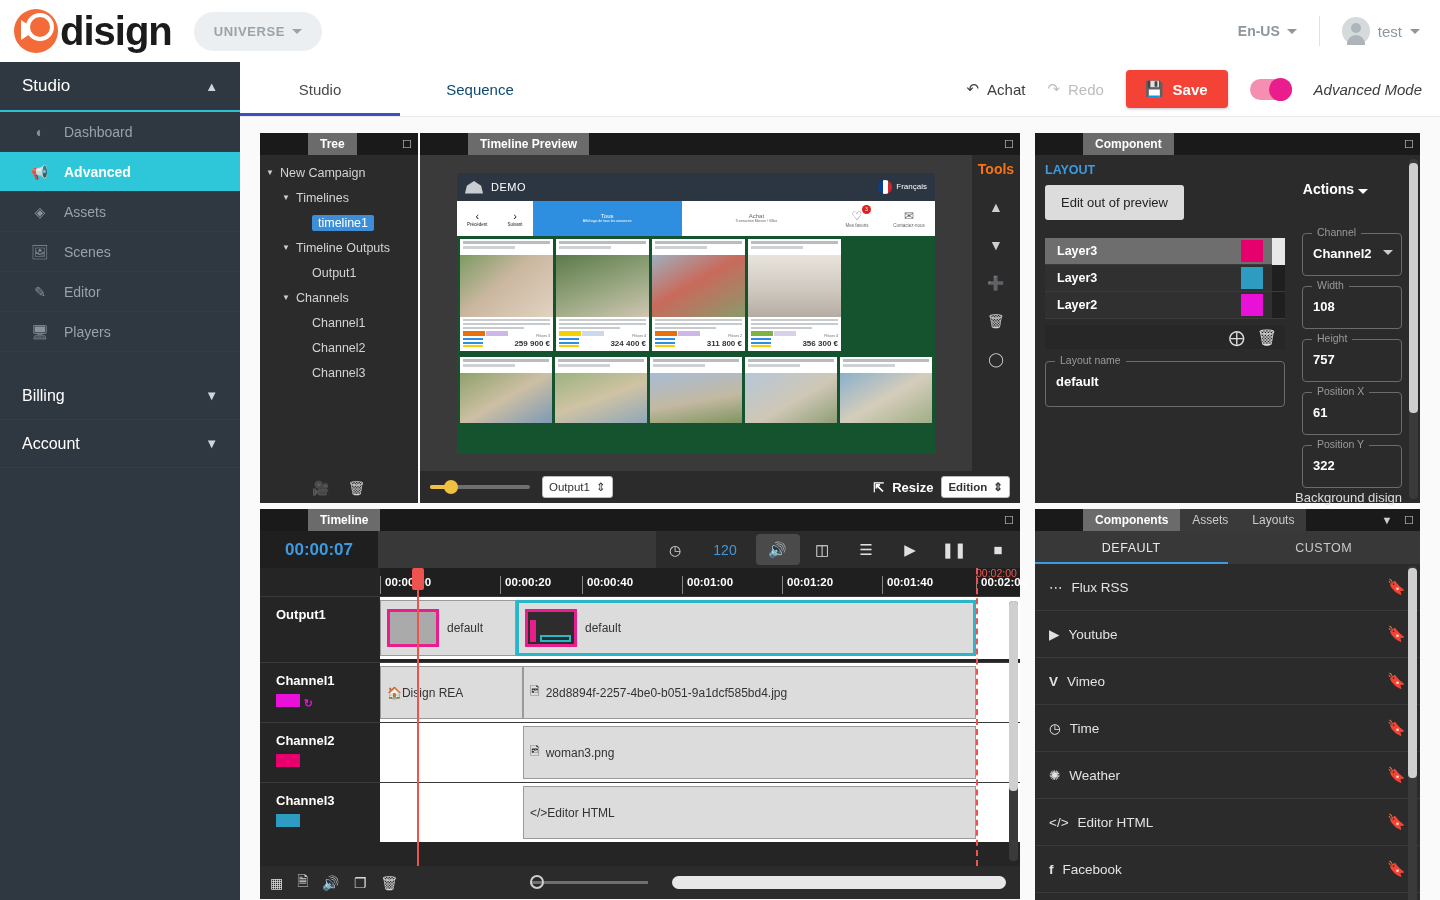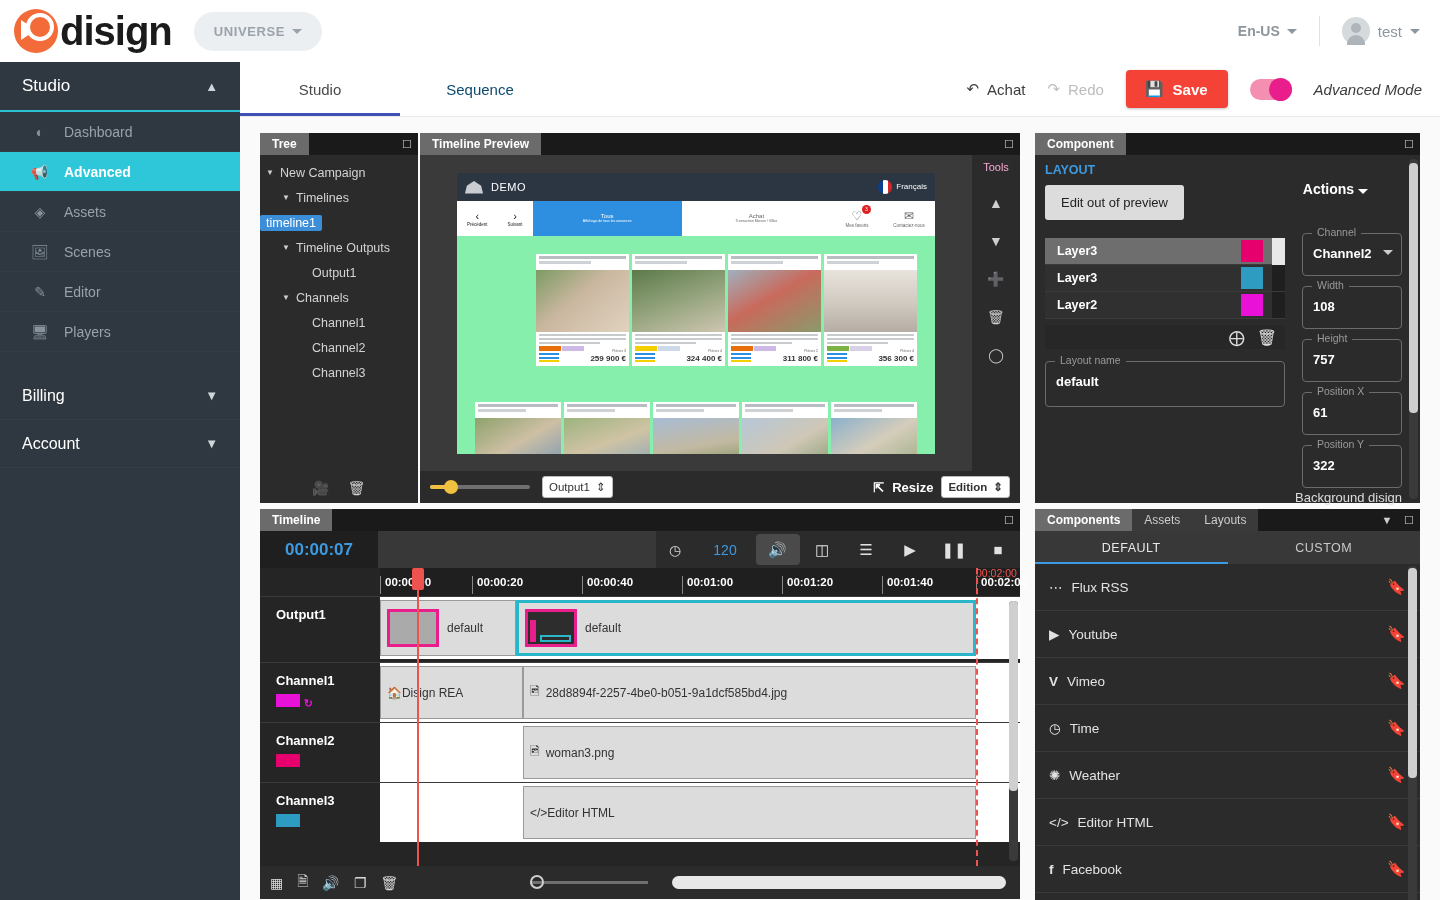--- a/index.html
+++ b/index.html
@@ -86,21 +86,21 @@
   .tbtn { display: flex; align-items: center; gap: 8px; font-size: 15px; color: #3c3c3c; cursor: pointer; font-weight: 500;}
   .tbtn.disabled { color: #bdbdbd; cursor: default; }
   .save-btn { background: #f44336; color: #fff; font-weight: bold; font-size: 15px;
     padding: 10px 20px; border-radius: 4px; display: flex; align-items: center; gap: 8px;
     cursor: pointer; box-shadow: 0 1px 3px rgba(0,0,0,.25); }
   .toggle { width: 42px; height: 21px; border-radius: 11px; background: #f48fb1; position: relative; cursor: pointer; }
   .toggle::after { content:""; position:absolute; right: 0; top: -1px; width: 23px; height: 23px; border-radius: 50%; background: #e91e8c; }
   .adv-label { font-size: 15px; color: #3c3c3c; font-style: italic; }
 
   
-  .panel-head { height: 22px; background: #1a1a1a; display: flex; align-items: stretch; }
+  .panel-head { height: 22px; background: #1a1a1a; display: flex; align-items: stretch; padding-left: 48px; }
   .panel-tab { background: #6b6b6b; color: #ffffff; font-size: 12px; font-weight: bold;
     padding: 0 12px; display: flex; align-items: center; cursor: pointer; }
   .panel-tab.inactive { background: #3a3a3a; color: #cccccc; font-weight: normal; }
   .panel-spacer { flex: 1; }
   .panel-btn { width: 22px; display: flex; align-items: center; justify-content: center; color: #cfcfcf; font-size: 11px; cursor: pointer;}
 
   
   .tree-panel { position: absolute; left: 20px; top: 71px; width: 158px; height: 370px; background: #2b2b2b; }
   .tree-body { position: absolute; left: 0; top: 22px; right: 0; bottom: 30px; overflow: hidden; color: #d3d3d3; font-size: 12.5px; padding-top: 5px;}
   .tnode { height: 25px; display: flex; align-items: center; cursor: pointer; }
@@ -109,49 +109,49 @@
   .tlabel.sel { background: #3d8ed9; color: #ffffff; padding: 1px 6px; border-radius: 2px; }
   .tree-foot { position: absolute; left: 0; right: 0; bottom: 0; height: 30px; background: #2b2b2b;
      display: flex; align-items: center; justify-content: center; gap: 18px; color: #cfcfcf; font-size: 14px; }
 
   
   .preview-panel { position: absolute; left: 180px; top: 71px; width: 600px; height: 370px; background: #1f1f1f; }
   .preview-stage { position: absolute; left: 0; top: 22px; width: 552px; bottom: 32px; background: #3a3a3a;
      display: flex; align-items: center; justify-content: center; overflow: hidden;}
   .tools-col { position: absolute; right: 0; top: 22px; width: 48px; bottom: 32px; background: #2b2b2b;
      display: flex; flex-direction: column; align-items: center; padding-top: 6px; gap: 22px; color: #cfcfcf; }
-  .tools-title { font-size: 11px; font-weight: normal; color: #f9a8d4; }
+  .tools-title { font-size: 14px; font-weight: bold; color: #f97316; }
   .tool-ic { font-size: 14px; cursor: pointer; }
   .preview-foot { position: absolute; left: 0; right: 0; bottom: 0; height: 32px; background: #2b2b2b;
      display: flex; align-items: center; padding: 0 10px; gap: 12px; }
   .zoom-slider { width: 100px; height: 4px; background: #6f6f6f; border-radius: 2px; position: relative; }
   .zoom-slider::before { content:""; position:absolute; left:0; top:0; width: 18px; height: 4px; background: #f0c040; border-radius:2px;}
   .zoom-knob { position:absolute; left: 14px; top: -5px; width: 14px; height: 14px; border-radius:50%; background:#f0c040;}
   .mini-select { background: #ffffff; border-radius: 3px; color: #333; font-size: 11.5px; padding: 3px 6px;
      display:flex; align-items:center; gap: 6px; cursor: pointer; border: 1px solid #bbb;}
   .resize-grp { margin-left: auto; display: flex; align-items: center; gap: 8px; color: #fff; font-size: 13px; font-weight: bold; }
 
   
-  .mock { width: 478px; height: 281px; background: #86efac; position: relative; overflow: hidden; }
+  .mock { width: 478px; height: 281px; background: #14532d; position: relative; overflow: hidden; }
   .mock-top { height: 28px; background: #2b3642; display: flex; align-items: center; padding: 0 8px; color: #fff; }
   .mock-logo { width: 18px; height: 14px; background: #c9ccd0; margin-right: 8px;
      clip-path: polygon(0 100%, 10% 45%, 50% 10%, 90% 45%, 100% 100%); }
   .mock-demo { font-size: 11px; letter-spacing: .5px; }
   .mock-lang { margin-left: auto; display: flex; align-items: center; gap: 4px; font-size: 8px; }
   .flag { width: 14px; height: 14px; border-radius: 50%; overflow: hidden; display: flex; }
   .flag i { flex: 1; } .flag .b{background:#0b3d91;} .flag .w{background:#fff;} .flag .r{background:#d7262e;}
   .mock-nav { height: 35px; background: #ffffff; display: flex; align-items: stretch; font-size: 6px; color:#666; }
   .mn { display: flex; flex-direction: column; align-items: center; justify-content: center; padding: 0 10px; }
   .mn.arrow { font-size: 11px; color:#222; }
   .mn.blue { background: #2e8fe0; color: #fff; flex: 1.1; }
   .mn.plain { flex: 1.1; }
   .mn.ic { font-size: 12px; position: relative; width: 52px; }
   .badge { position: absolute; top: 4px; right: 12px; width: 9px; height: 9px; border-radius: 50%;
      background: #e02020; color: #fff; font-size: 5px; display:flex; align-items:center; justify-content:center; }
-  .cards { display: flex; gap: 3px; padding: 18px; justify-content: flex-end; }
+  .cards { display: flex; gap: 3px; padding: 3px; }
   .card { width: 93px; background: #fff; }
   .card-h { height: 16px; padding: 2px 3px; }
   .bar { height: 3px; background: #b9bcc0; margin-bottom: 2px; }
   .bar.s { width: 60%; background: #cfd2d5; }
   .card-img { height: 62px; }
   .card-b { height: 34px; padding: 2px 3px; position: relative; }
   .ln { height: 2px; background: #c8cbce; margin-bottom: 2px; }
   .ln.s { width: 70%; }
   .dpe { display: flex; gap: 1px; margin-top: 2px; }
   .dpe i { height: 5px; width: 22px; }
@@ -344,21 +344,21 @@
       </div>
       <div class="tree-body">
         <div class="tnode" style="padding-left:6px">
           <span class="tarrow">▼</span>
           <span class="tlabel">New Campaign</span>
         </div>
         <div class="tnode" style="padding-left:22px">
           <span class="tarrow">▼</span>
           <span class="tlabel">Timelines</span>
         </div>
-        <div class="tnode" style="">
+        <div class="tnode" style="padding-left:52px">
           <span class="tlabel sel">timeline1</span>
         </div>
         <div class="tnode" style="padding-left:22px">
           <span class="tarrow">▼</span>
           <span class="tlabel">Timeline Outputs</span>
         </div>
         <div class="tnode" style="padding-left:52px">
           <span class="tlabel">Output1</span>
         </div>
         <div class="tnode" style="padding-left:22px">
@@ -676,21 +676,21 @@
         <div class="tl-btn">◫</div>
         <div class="tl-btn">☰</div>
         <div class="tl-btn">▶</div>
         <div class="tl-btn">❚❚</div>
         <div class="tl-btn">■</div>
       </div>
 
       <div class="ruler">
         <div class="ruler-off"></div>
         <div class="tick" style="left:120px">00:00:00</div>
-        <div class="tick" style="left:212px">00:00:20</div>
+        <div class="tick" style="left:240px">00:00:20</div>
         <div class="tick" style="left:322px">00:00:40</div>
         <div class="tick" style="left:422px">00:01:00</div>
         <div class="tick" style="left:522px">00:01:20</div>
         <div class="tick" style="left:622px">00:01:40</div>
         <div class="tick" style="left:716px">00:02:00</div>
         <div class="end-lbl" style="left:716px; top:-1px">00:02:00</div>
       </div>
 
       <div class="track" style="top:87px; height:63px">
         <div class="track-head">

